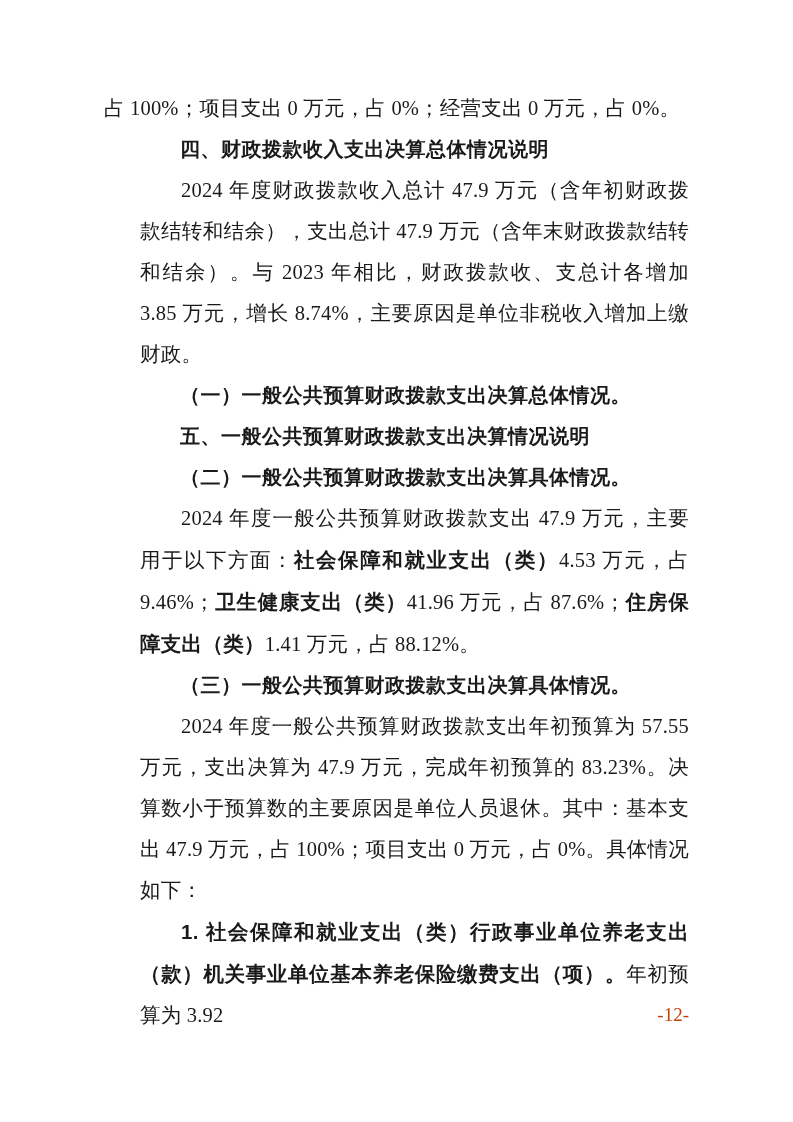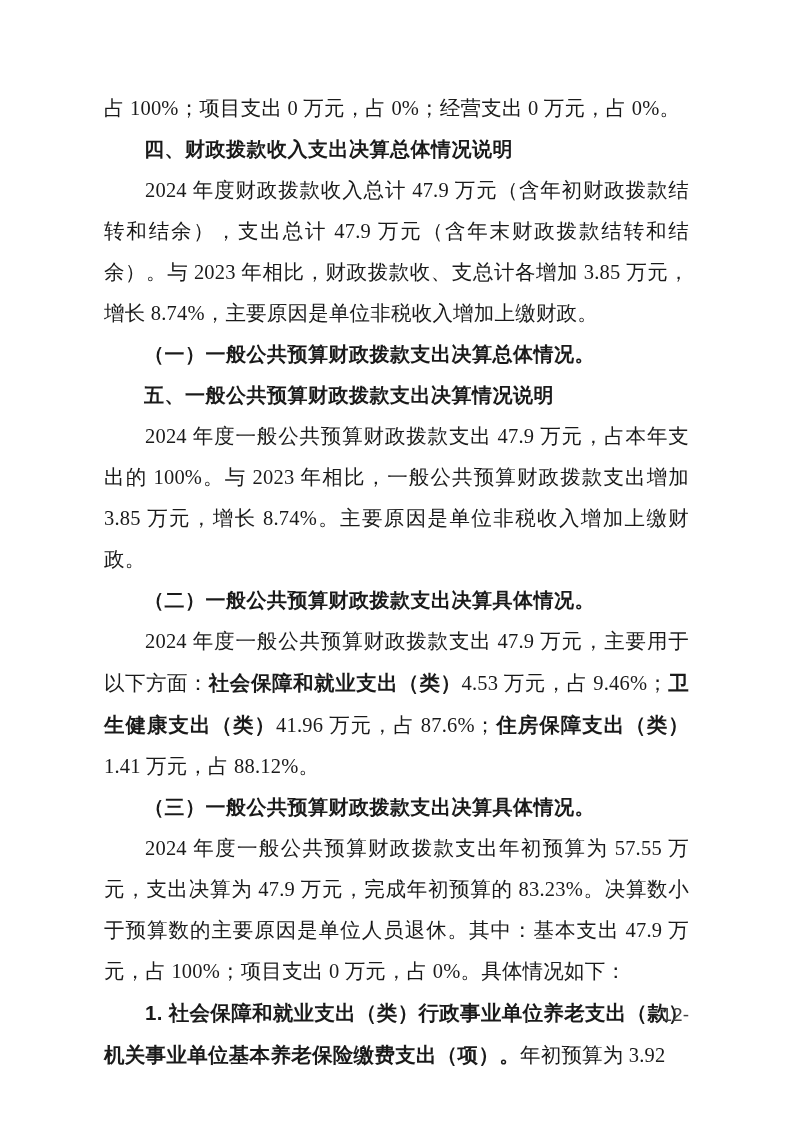--- a/index.html
+++ b/index.html
@@ -29,20 +29,21 @@
   p {
     margin: 0;
     font-size: 20.5px;
     line-height: 41px;
     text-align: justify;
     text-justify: inter-ideograph;
     letter-spacing: 0.2px;
   }
   p.indent {
     text-indent: 2em;
+    margin-left: 36px;
   }
   .heading {
     font-weight: bold;
     font-family: "Liberation Sans", "DejaVu Sans", sans-serif;
     letter-spacing: 0.5px;
     font-size: 20px;
   }
   .heading.indent {
     text-indent: 2em;
   }
@@ -51,41 +52,40 @@
     font-family: Liberation Sans, sans-serif;
     letter-spacing: 0.3px;
   }
   .page-number {
     position: absolute;
     left: 0;
     right: 104px;
     bottom: 96px;
     text-align: right;
     font-size: 19px;
-    font-family: Liberation Sans, sans-serif;
-    color: #404040;
+    font-family: Liberation Serif, serif;
+    color: #c2410c;
   }
 </style>
 </head>
 <body>
 
 <div class="page">
   <div class="doc-body">
 
     <p class="para">占 100%；项目支出 0 万元，占 0%；经营支出 0 万元，占 0%。</p>
 
     <p class="heading indent">四、财政拨款收入支出决算总体情况说明</p>
 
     <p class="indent">2024 年度财政拨款收入总计 47.9 万元（含年初财政拨款结转和结余），支出总计 47.9 万元（含年末财政拨款结转和结余）。与 2023 年相比，财政拨款收、支总计各增加 3.85 万元，增长 8.74%，主要原因是单位非税收入增加上缴财政。</p>
 
     <p class="heading indent">（一）一般公共预算财政拨款支出决算总体情况。</p>
 
     <p class="heading indent">五、一般公共预算财政拨款支出决算情况说明</p>
 
-    <p class="indent">2024 年度一般公共预算财政拨款支出 47.9 万元，占本年支出的 100%。与 2023 年相比，一般公共预算财政拨款支出增加 3.85 万元，增长 8.74%。主要原因是单位非税收入增加上缴财政。</p>
 
     <p class="heading indent">（二）一般公共预算财政拨款支出决算具体情况。</p>
 
     <p class="indent">
       <span>2024 年度一般公共预算财政拨款支出 47.9 万元，主要用于以下方面：</span><span class="bold-run">社会保障和就业支出（类）</span><span>4.53 万元，占 9.46%；</span><span class="bold-run">卫生健康支出（类）</span><span>41.96 万元，占 87.6%；</span><span class="bold-run">住房保障支出（类）</span><span>1.41 万元，占 88.12%。</span>
     </p>
 
     <p class="heading indent">（三）一般公共预算财政拨款支出决算具体情况。</p>
 
     <p class="indent">2024 年度一般公共预算财政拨款支出年初预算为 57.55 万元，支出决算为 47.9 万元，完成年初预算的 83.23%。决算数小于预算数的主要原因是单位人员退休。其中：基本支出 47.9 万元，占 100%；项目支出 0 万元，占 0%。具体情况如下：</p>

